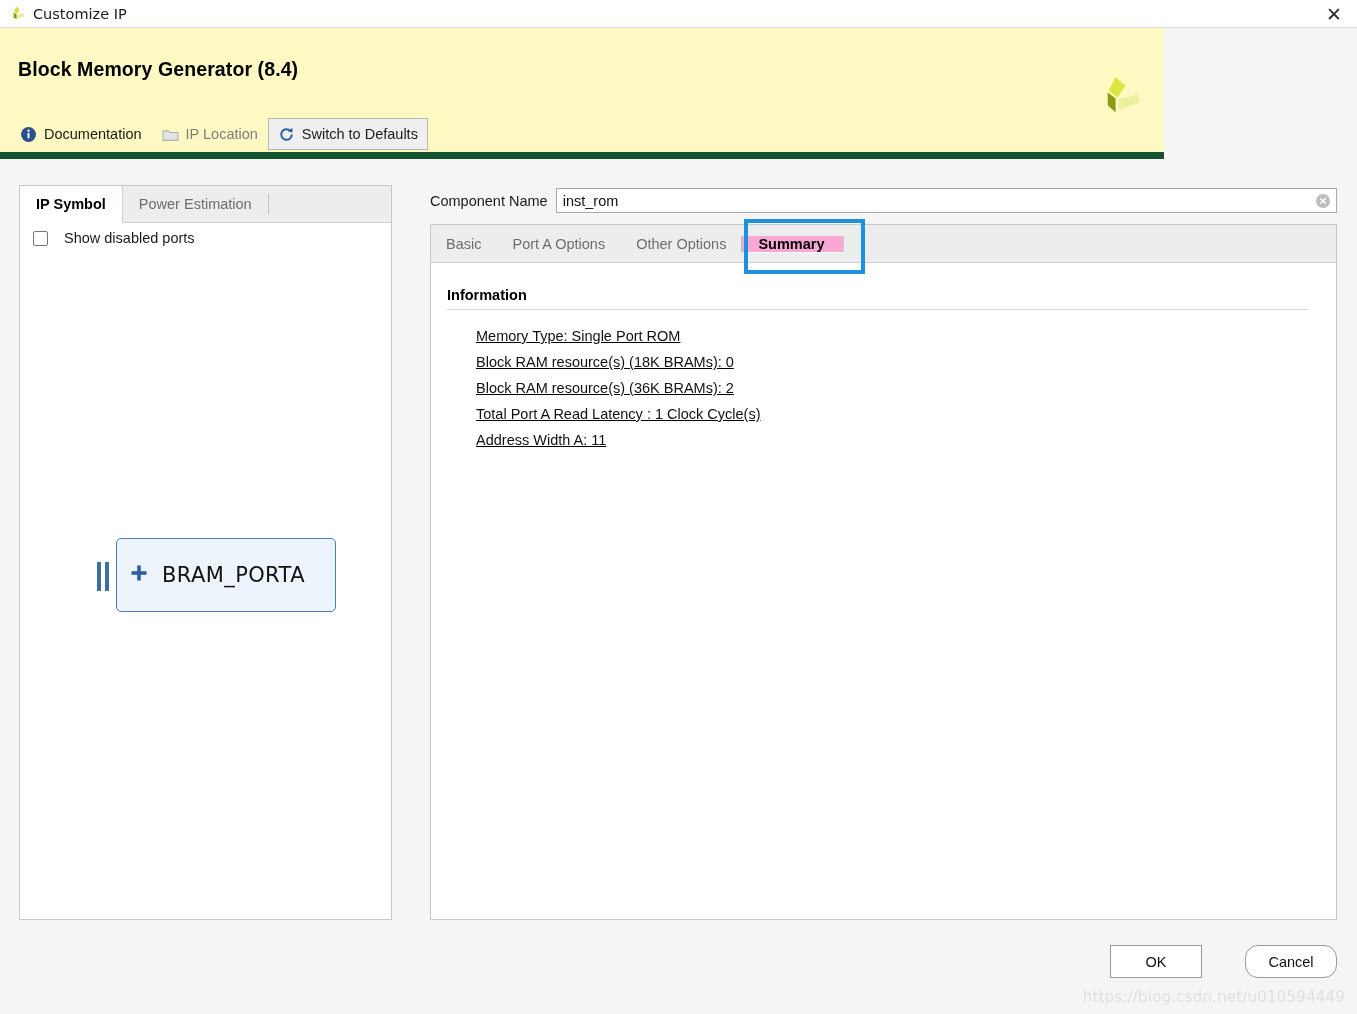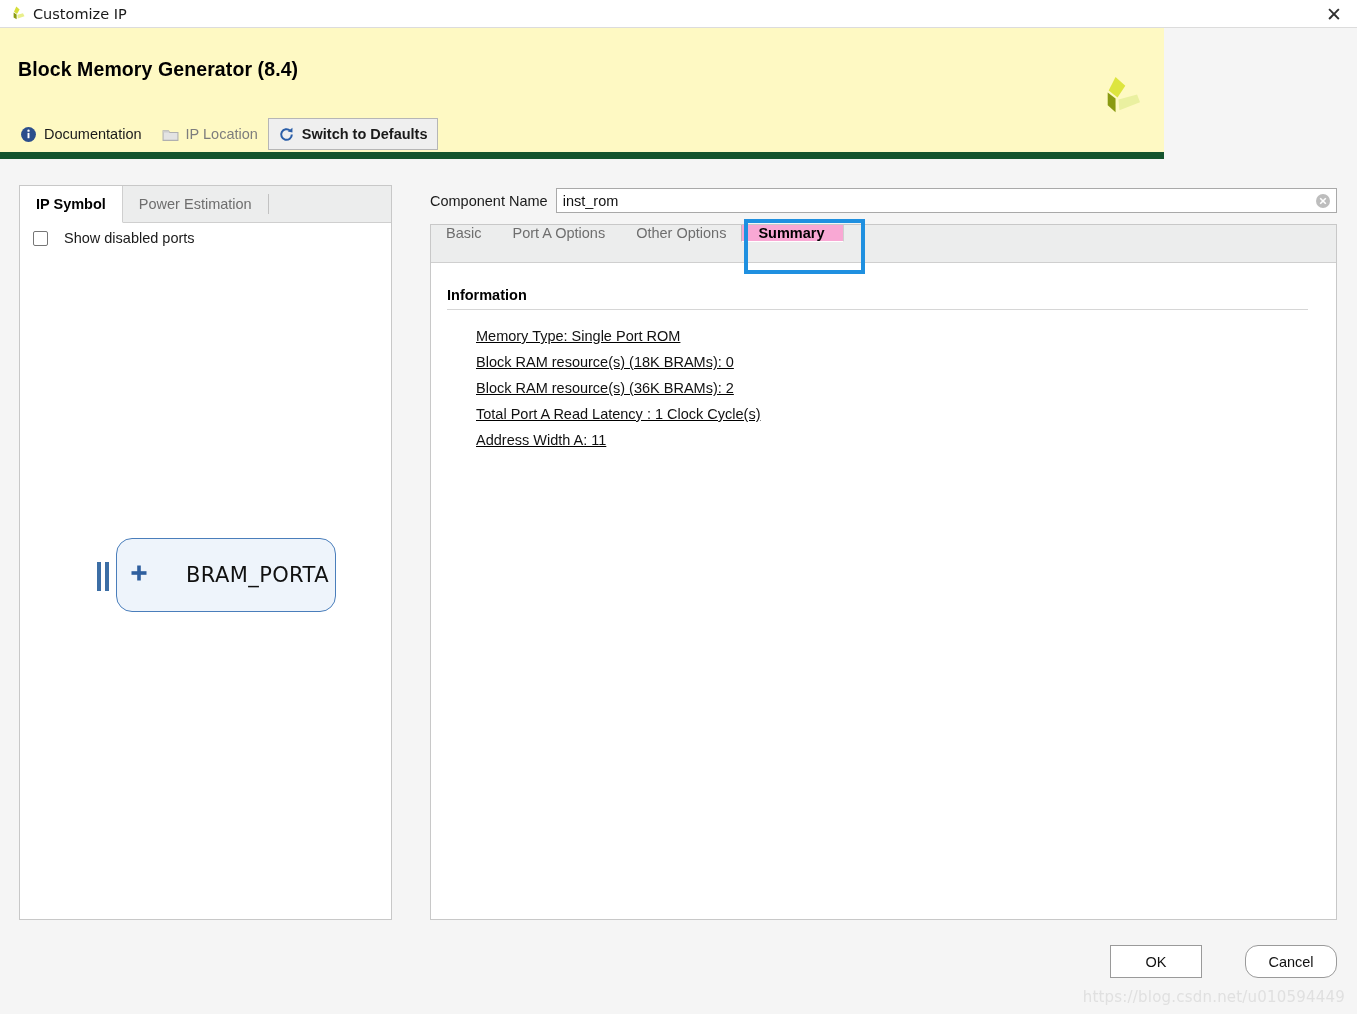--- a/index.html
+++ b/index.html
@@ -44,21 +44,21 @@
   .brand-logo { position: absolute; right: 23px; top: 43px; width: 47px; height: 47px; }
 
   .toolbar { position: absolute; left: 10px; top: 89px; height: 34px; display: flex; align-items: center; }
   .tb-item {
     display: flex; align-items: center; height: 32px; padding: 0 9px;
     font-size: 14.5px; color: #1a1a1a; cursor: pointer;
     border: 1px solid transparent;
   }
   .tb-item .lbl { margin-left: 7px; }
   .tb-item.disabled .lbl { color: #7d7d7d; }
-  .tb-item.boxed { border: 1px solid #b6b6b6; background: #efefef; font-weight: bold; }
+  .tb-item.boxed { border: 1px solid #b6b6b6; background: #efefef; }
   .tb-icon { width: 17px; height: 17px; flex: 0 0 17px; display: block; }
 
   
   .left-panel {
     position: absolute; left: 19px; top: 185px; width: 373px; height: 735px;
     background: #ffffff;
     border: 1px solid #c8c8c8;
     text-align: center;
   }
   .lp-tabs {
@@ -88,22 +88,22 @@
   .chk-label { font-size: 14.5px; color: #1a1a1a; margin-left: 16px; }
 
   
   .symbol-wrap { position: absolute; left: 60px; top: 350px; }
   .port-bars { position: absolute; left: 17px; top: 26px; display: flex; gap: 4px; }
   .port-bar { width: 4px; height: 29px; background: #3c6ea5; }
   .bram-box {
     position: absolute; left: 36px; top: 2px;
     width: 220px; height: 74px;
     background: #eef4fb; border: 1.4px solid #4a7ebb;
-    border-radius: 16px;
-    display: flex; align-items: center; gap: 24px;
+    border-radius: 5px;
+    display: flex; align-items: center;
   }
   .plus-icon { margin-left: 12px; flex: 0 0 20px; }
   .bram-label {
     margin-left: 13px; font-size: 21px; color: #111111;
     font-family: "DejaVu Sans", sans-serif; letter-spacing: .4px;
   }
 
   
   .comp-row {
     position: absolute; left: 430px; top: 188px;
@@ -124,21 +124,21 @@
 
   .right-panel {
     position: absolute; left: 430px; top: 224px;
     width: 907px; height: 696px;
     background: #ffffff;
     border: 1px solid #c8c8c8;
   }
   .rp-tabs {
     position: absolute; left: 0; top: 0; width: 100%; height: 38px;
     background: #eceded; border-bottom: 1px solid #cfcfcf;
-    display: flex; align-items: flex-start;
+    display: flex; align-items: center;
   }
   .rp-tab {
     display: flex; align-items: center; padding: 0 15px;
     font-size: 14.5px; color: #6e6e6e; cursor: pointer;
   }
   .rp-tab.active {
     background: #f9a8d4; color: #000000; font-weight: bold;
     border-left: 1px solid #bbbbbb; border-right: 1px solid #cfcfcf;
     margin-bottom: -1px; border-bottom: 1px solid #ffffff;
     padding: 0 18px 0 16px;

